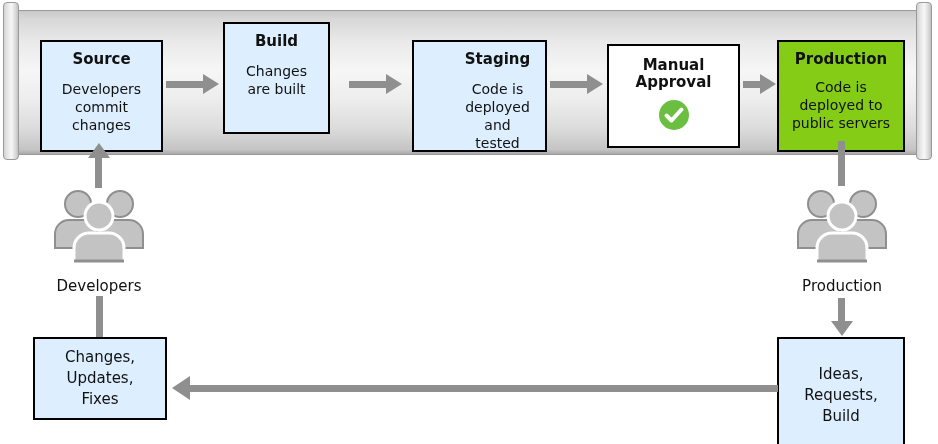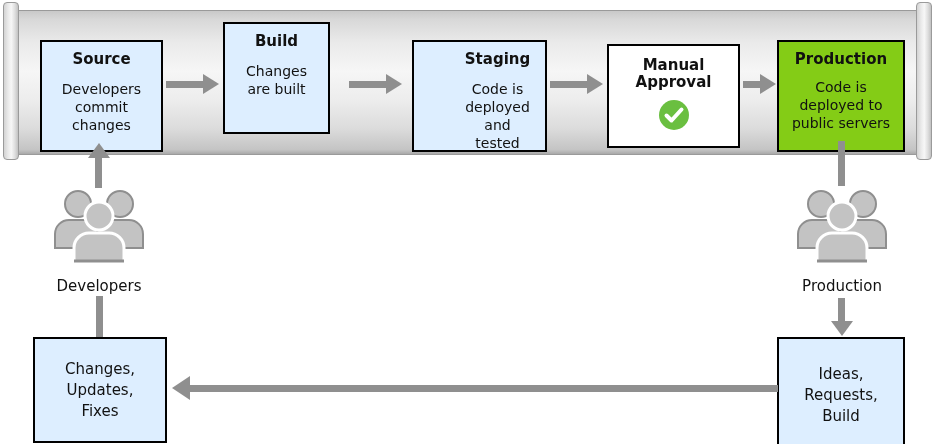--- a/index.html
+++ b/index.html
@@ -259,21 +259,21 @@
       <circle cx="48" cy="32" r="14" fill="#c3c3c3" stroke="#ffffff" stroke-width="3"></circle>
       <path d="M23 79 v-15 a15 15 0 0 1 15 -15 h20 a15 15 0 0 1 15 15 v15 z" fill="#c3c3c3" stroke="#ffffff" stroke-width="3"></path>
       <path d="M23 77 h50" stroke="#8f8f8f" stroke-width="3" fill="none"></path>
     </svg>
   </div>
   <div class="people-label" style="left:762px; top:277px;">Production</div>
 
   <div class="v-line" style="left:838px; top:298px; height:25px;"></div>
   <div class="arrow-down" style="left:831px; top:321px;"></div>
 
-  <div class="feedback-box" style="left:33px; top:337px; width:134px; height:106px;">
+  <div class="feedback-box" style="left:33px; top:337px; width:134px; height:83px;">
     <div>
       <div>Changes,</div>
       <div>Updates,</div>
       <div>Fixes</div>
     </div>
   </div>
 
   <div class="feedback-box" style="left:777px; top:337px; width:128px; height:116px;">
     <div>
       <div>Ideas,</div>

